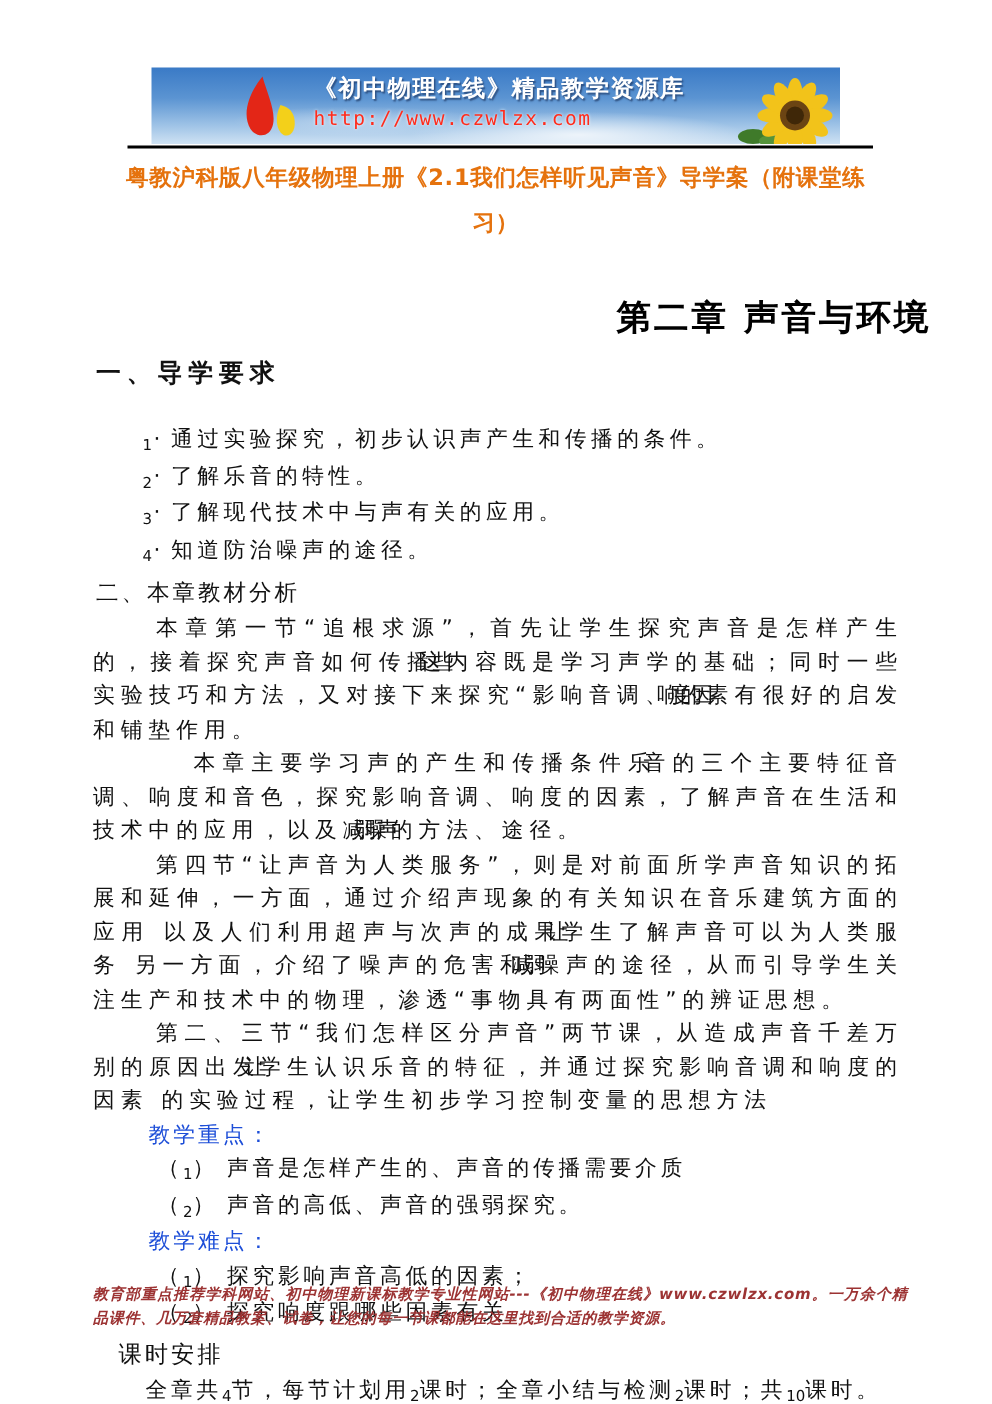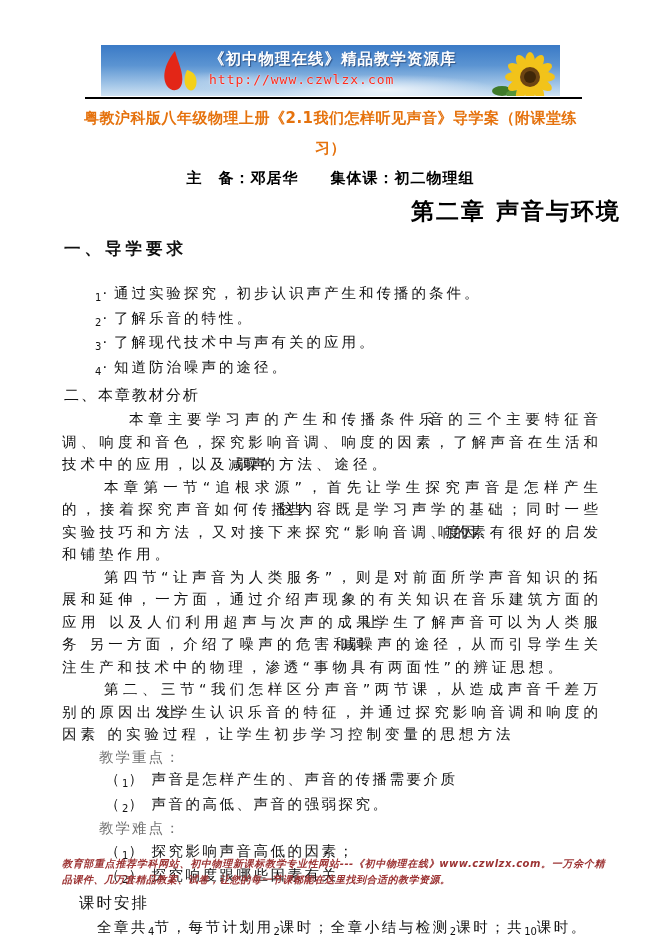--- a/index.html
+++ b/index.html
@@ -37,21 +37,21 @@
   .li{margin-left:33px;line-height:23.5px;font-size:14.5px;letter-spacing:3px;color:#111;}
   .linum{font-size:10px;position:relative;top:3px;letter-spacing:0;}
   .ldot{margin:0 7px 0 1px;letter-spacing:0;}
   .h-analysis{margin:5px 0 2px 2px;font-family:"DejaVu Serif",serif;font-weight:normal;
     font-size:15px;line-height:21px;letter-spacing:2px;color:#111;}
   .para{margin:0;font-size:14.5px;line-height:22.5px;letter-spacing:4px;
     text-align:justify;color:#111;}
   .p-indent1{text-indent:67px;}
   .p-indent2{text-indent:42px;}
   .sq{letter-spacing:-7px;margin-right:2px;}
-  .subhead{margin-left:37px;line-height:22.5px;font-size:14.5px;letter-spacing:2px;color:#737373;}
+  .subhead{margin-left:37px;line-height:22.5px;font-size:14.5px;letter-spacing:2px;color:#1d4ed8;}
   .pitem{margin-left:43px;line-height:22.5px;font-size:14.5px;letter-spacing:2.5px;color:#111;}
   .subnum{font-size:10px;position:relative;top:3px;letter-spacing:0;}
   .pitext{margin-left:6px;}
   .sched-h{margin:2px 0 0 17px;line-height:24px;font-size:15.5px;letter-spacing:2px;color:#111;
     font-family:"DejaVu Serif",serif;}
   .sched-line{margin-left:35px;line-height:24px;font-size:14.5px;letter-spacing:2.5px;color:#111;}
   .schsub{font-size:10px;position:relative;top:3px;letter-spacing:0;}
 
   
   .footer{position:absolute;left:62px;top:856px;width:543px;
@@ -95,21 +95,20 @@
       </g>
     </svg>
   </div>
   <div class="rule"></div>
 
   <div class="doctitle">
     <div>粤教沪科版八年级物理上册《2.1我们怎样听见声音》导学案（附课堂练</div>
     <div>习）</div>
   </div>
 
-  <div class="byline">主　备：邓居华　　集体课：初二物理组</div>
 
   <div class="chapter">第二章 声音与环境</div>
 
   <div class="flow">
 
     <h2 class="h-guide">一、导学要求</h2>
 
     <div class="li">
       <span class="linum">1</span><span class="ldot">·</span><span>通过实验探究，初步认识声产生和传播的条件。</span>
     </div>
@@ -118,23 +117,23 @@
     </div>
     <div class="li">
       <span class="linum">3</span><span class="ldot">·</span><span>了解现代技术中与声有关的应用。</span>
     </div>
     <div class="li">
       <span class="linum">4</span><span class="ldot">·</span><span>知道防治噪声的途径。</span>
     </div>
 
     <h3 class="h-analysis">二、本章教材分析</h3>
 
+    <p class="para p-indent2"><span>本章第一节“追根求源”，首先让学生探究声音是怎样产生的，接着探究声音如何传</span><span class="sq">播这些</span><span>内容既是学习声学的基础；同时一些实验技巧和方法，又对接下来探究“影响音调</span><span class="sq">、响度的因</span><span>素有很好的启发和铺垫作用。</span></p>
+
     <p class="para p-indent1"><span>本章主要学习声的产生和传播条件</span><span class="sq">乐</span><span>音的三个主要特征音调、响度和音色，探究影响音调、响度的因素，了解声音在生活和技术中的应用，以及</span><span class="sq">减弱噪声</span><span>的方法、途径。</span></p>
-
-    <p class="para p-indent2"><span>本章第一节“追根求源”，首先让学生探究声音是怎样产生的，接着探究声音如何传</span><span class="sq">播这些</span><span>内容既是学习声学的基础；同时一些实验技巧和方法，又对接下来探究“影响音调</span><span class="sq">、响度的因</span><span>素有很好的启发和铺垫作用。</span></p>
 
     <p class="para p-indent2"><span>第四节“让声音为人类服务”，则是对前面所学声音知识的拓展和延伸，一方面，通过介绍声现象的有关知识在音乐建筑方面的应用 以及人们利用超声与次声的成</span><span class="sq">果让</span><span>学生了解声音可以为人类服务 另一方面，介绍了噪声的危害</span><span class="sq">和减弱</span><span>噪声的途径，从而引导学生关注生产和技术中的物理，渗透“事物具有两面性”的辨证思想。</span></p>
 
     <p class="para p-indent2"><span>第二、三节“我们怎样区分声音”两节课，从造成声音千差万别的原因出</span><span class="sq">发让</span><span>学生认识乐音的特征，并通过探究影响音调和响度的因素 的实验过程，让学生初步学习控制变量的思想方法</span></p>
 
     <div class="subhead">教学重点：</div>
     <div class="pitem">
       <span>（</span><span class="subnum">1</span><span>）</span><span class="pitext">声音是怎样产生的、声音的传播需要介质</span>
     </div>
     <div class="pitem">

